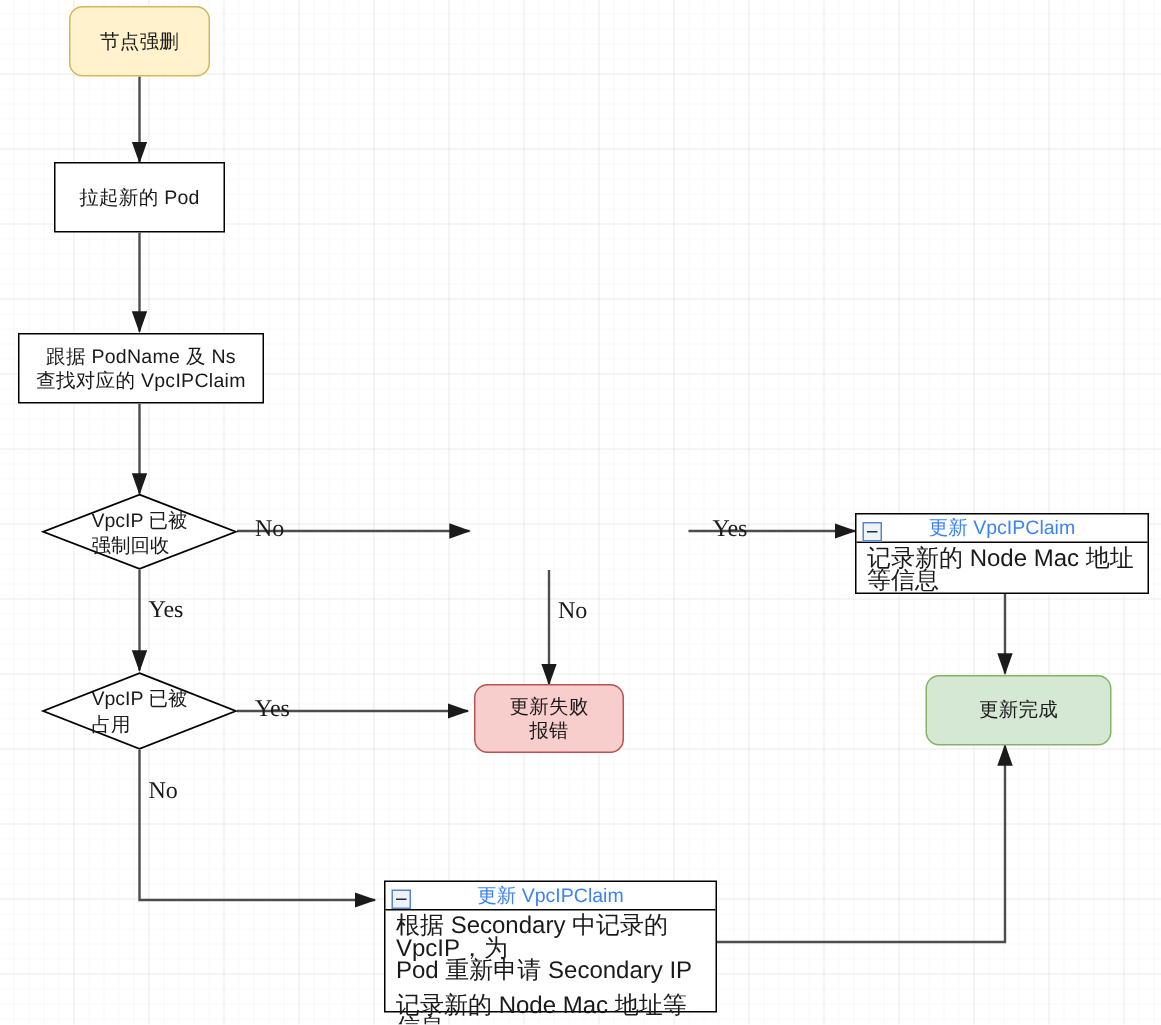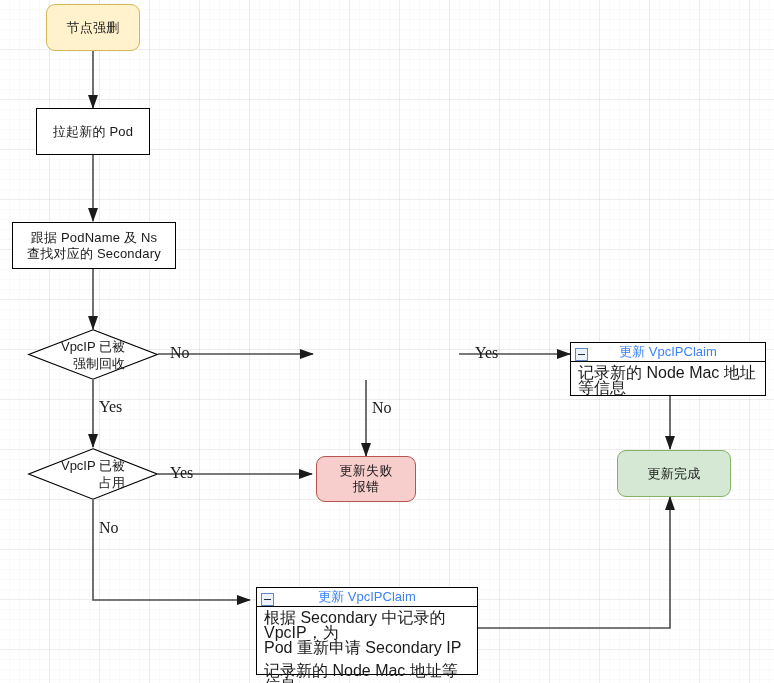--- a/index.html
+++ b/index.html
@@ -67,21 +67,21 @@
   }
   .diamond .dlabel {
     position: absolute;
     left: 0;
     top: 0;
     width: 100%;
     height: 100%;
     display: flex;
     align-items: center;
     justify-content: center;
-    text-align: right;
+    text-align: left;
     font-size: 13px;
     line-height: 17px;
     color: #1a1a1a;
     white-space: pre-line;
   }
   
   .listnode {
     position: absolute;
     box-sizing: border-box;
     background: #ffffff;
@@ -188,21 +188,21 @@
   <div class="node start-node round" style="left:46px; top:4px; width:94px; height:47px;">
     <span>节点强删</span>
   </div>
 
   <div class="node rect" style="left:36px; top:108px; width:114px; height:47px;">
     <span>拉起新的 Pod</span>
   </div>
 
   <div class="node rect" style="left:12px; top:222px; width:164px; height:47px;">
     <span>跟据 PodName 及 Ns
-查找对应的 Secondary</span>
+查找对应的 VpcIPClaim</span>
   </div>
 
   <div class="diamond" style="left:28px; top:329px; width:130px; height:51px;">
     <svg width="130" height="51" viewBox="0 0 130 51">
       <polygon points="65,0.8 129.2,25.5 65,50.2 0.8,25.5" fill="#ffffff" stroke="#000000" stroke-width="1.2"></polygon>
     </svg>
     <div class="dlabel">VpcIP 已被
 强制回收</div>
   </div>
 
@@ -223,21 +223,21 @@
       <span>更新 VpcIPClaim</span>
     </div>
     <div class="ln-row">记录新的 Node Mac 地址等信息</div>
   </div>
 
   <div class="node error-node round" style="left:316px; top:456px; width:100px; height:46px;font-family:Liberation Serif, serif;">
     <span>更新失败
 报错</span>
   </div>
 
-  <div class="node done-node round" style="left:617px; top:450px; width:114px; height:47px;">
+  <div class="node done-node round" style="left:617px; top:450px; width:124px; height:47px;font-family:Liberation Mono, monospace;">
     <span>更新完成</span>
   </div>
 
   <div class="listnode" style="left:256px; top:587px; width:222px; height:88px;">
     <div class="ln-title">
       <span class="ln-toggle">
         <span class="bar"></span>
       </span>
       <span>更新 VpcIPClaim</span>
     </div>

